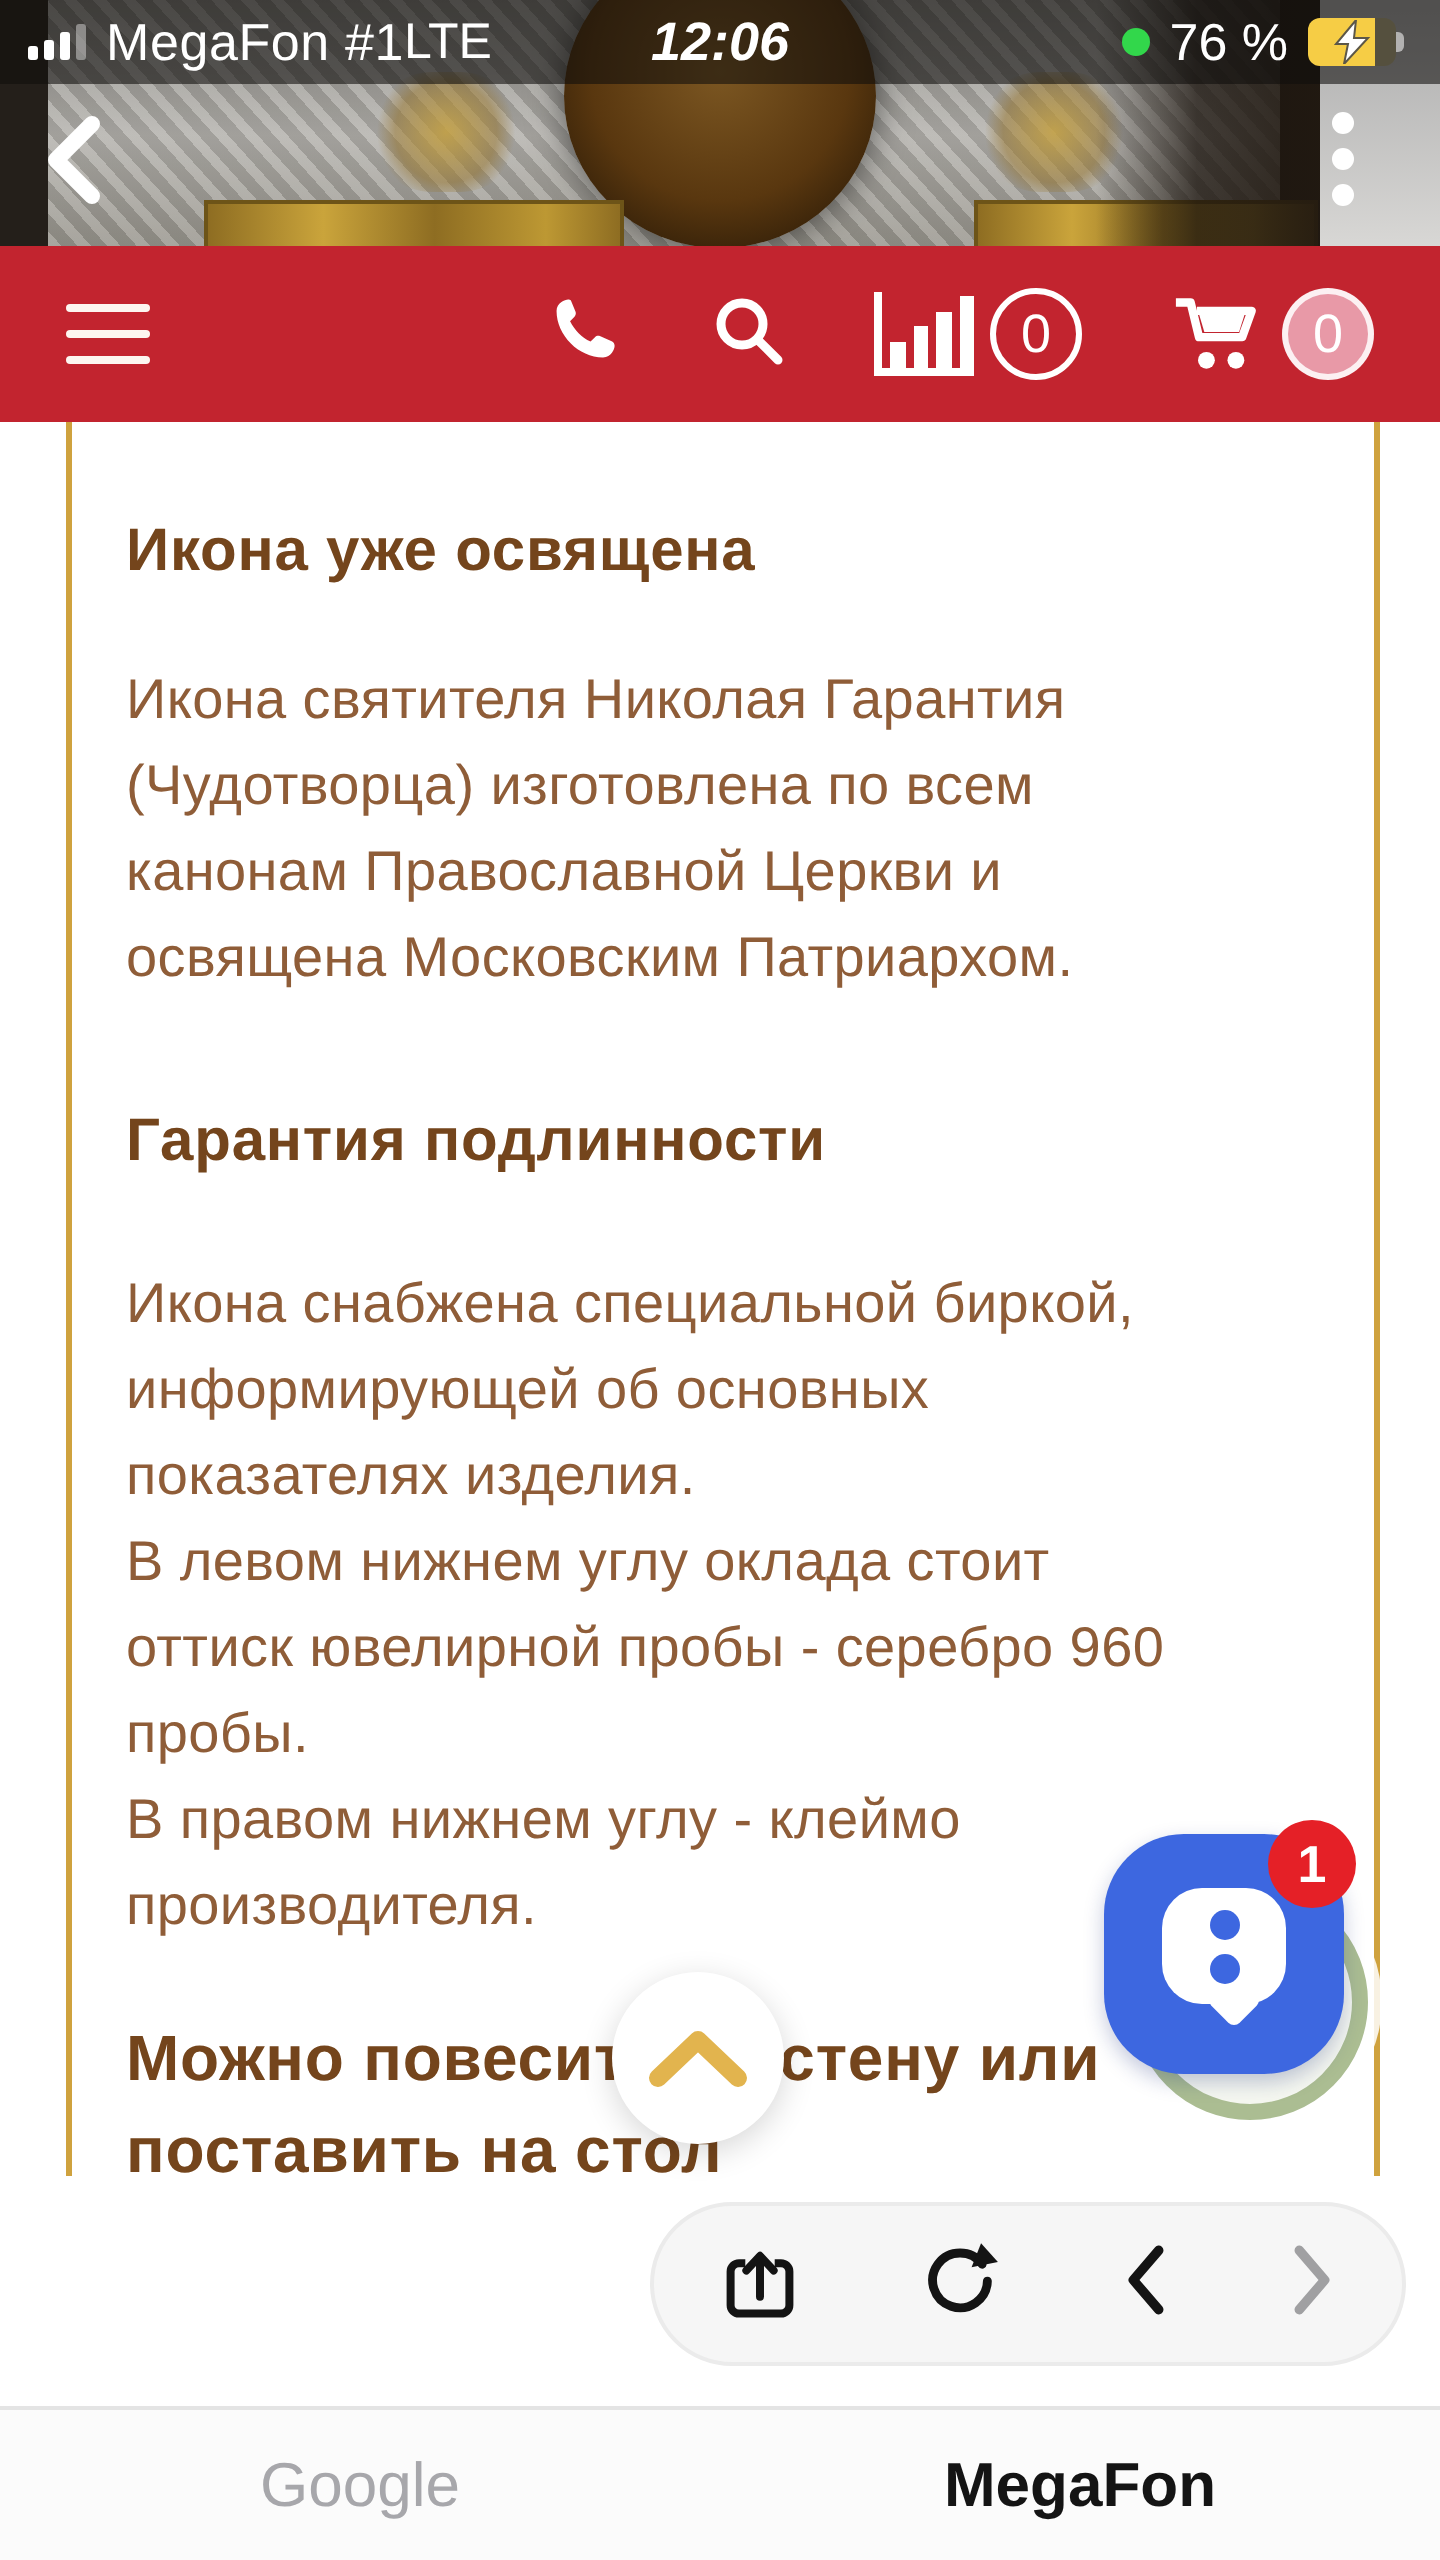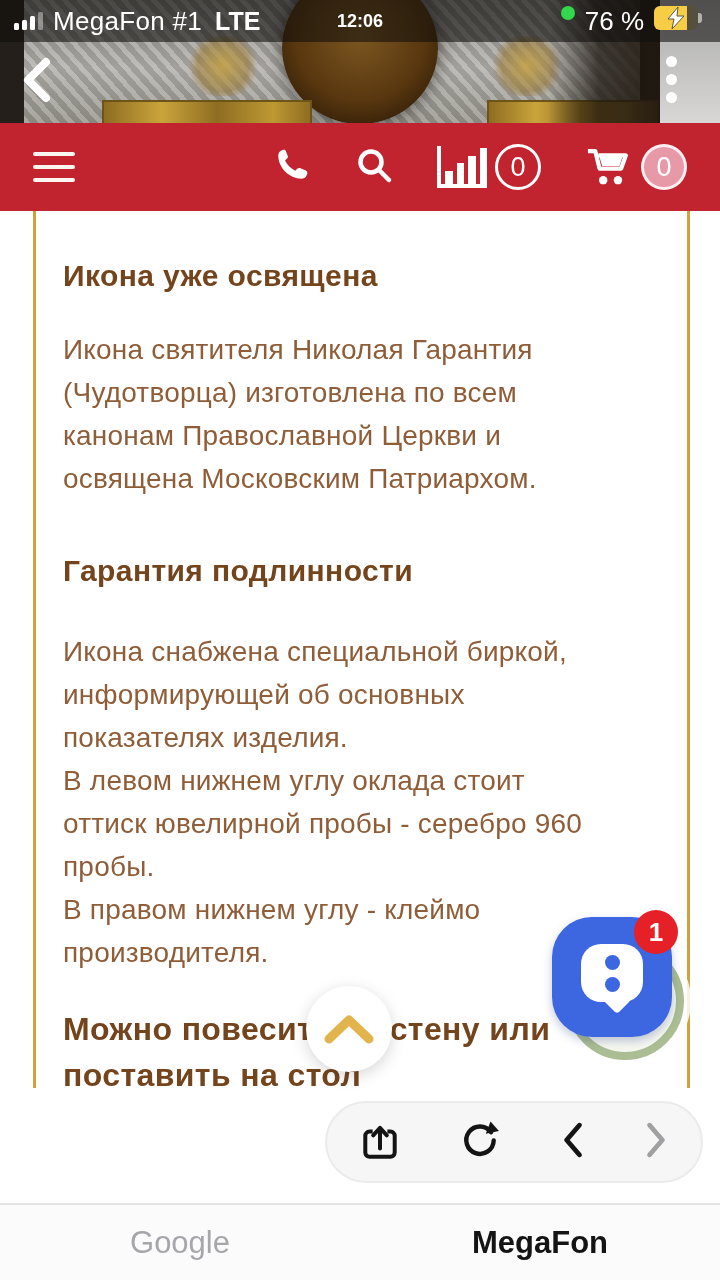--- a/index.html
+++ b/index.html
@@ -41,23 +41,23 @@
   .status-dim { position:absolute; left:0; top:0; width:720px; height:42px; background:rgba(16,14,12,.58); }
 
   
   .status-bar { position:absolute; left:0; top:0; width:720px; height:42px; color:#fff;
     display:flex; align-items:center; padding:18px 14px; }
   .sig { display:flex; align-items:flex-end; gap:3px; height:18px; margin-right:10px; }
   .sig i { display:block; width:5px; border-radius:1.5px; background:#fff; }
   .sig i:nth-child(1){height:7px;} .sig i:nth-child(2){height:10px;} .sig i:nth-child(3){height:14px;}
   .sig i:nth-child(4){height:18px; background:rgba(255,255,255,.4);}
   .sb-carrier { font-size:26px; font-weight:500; letter-spacing:.3px; }
-  .sb-lte { font-size:25px; margin-left:13px; font-weight:700; }
-  .sb-time { position:absolute; left:50%; transform:translateX(-50%); font-size:18px; font-weight:700; }
-  .sb-right { margin-left:auto; display:flex; align-items:flex-start; gap:10px; }
+  .sb-lte { font-size:25px; font-weight:400; }
+  .sb-time { position:absolute; left:50%; transform:translateX(-50%); font-size:27px; font-weight:700;font-style:italic; }
+  .sb-right { margin-left:auto; display:flex; align-items:center; gap:10px; }
   .green-dot { width:14px; height:14px; border-radius:50%; background:#32d74b; }
   .sb-batt-pct { font-size:26px; font-weight:400; }
   .battery { position:relative; width:48px; height:24px; margin-right:4px; }
   .batt-body { position:absolute; left:0; top:0; width:44px; height:24px; border-radius:6px;
     background:linear-gradient(90deg,#f6cd45 0%, #f6cd45 76%, #55503e 76%, #55503e 100%); }
   .batt-nub { position:absolute; right:0; top:7px; width:4px; height:10px; border-radius:0 3px 3px 0;
     background:rgba(255,255,255,.55); }
   .batt-bolt { position:absolute; left:12px; top:1px; }
 
   

